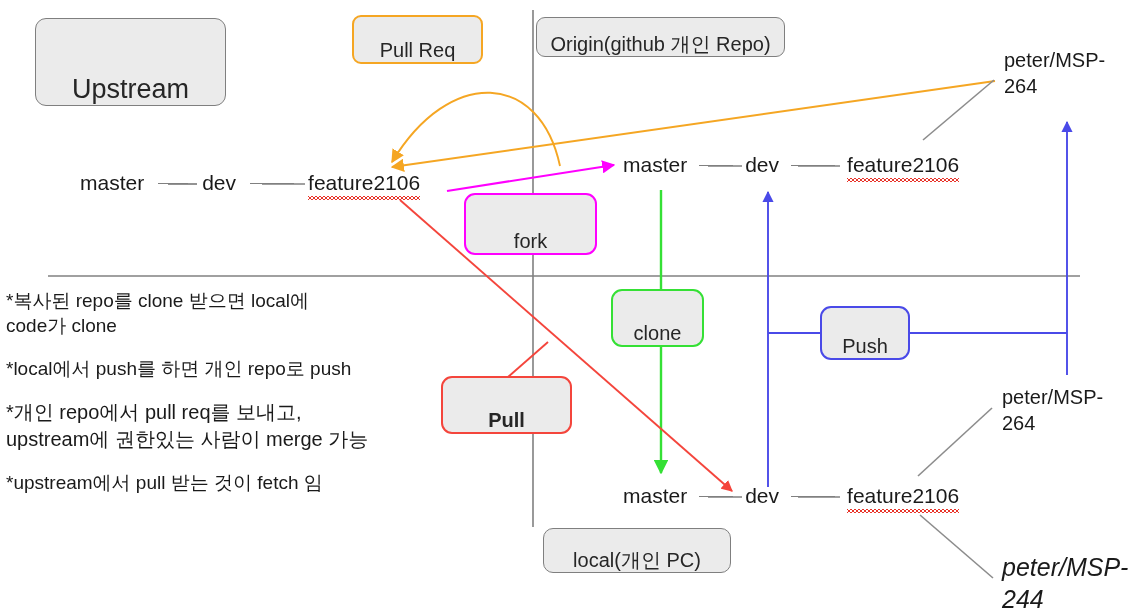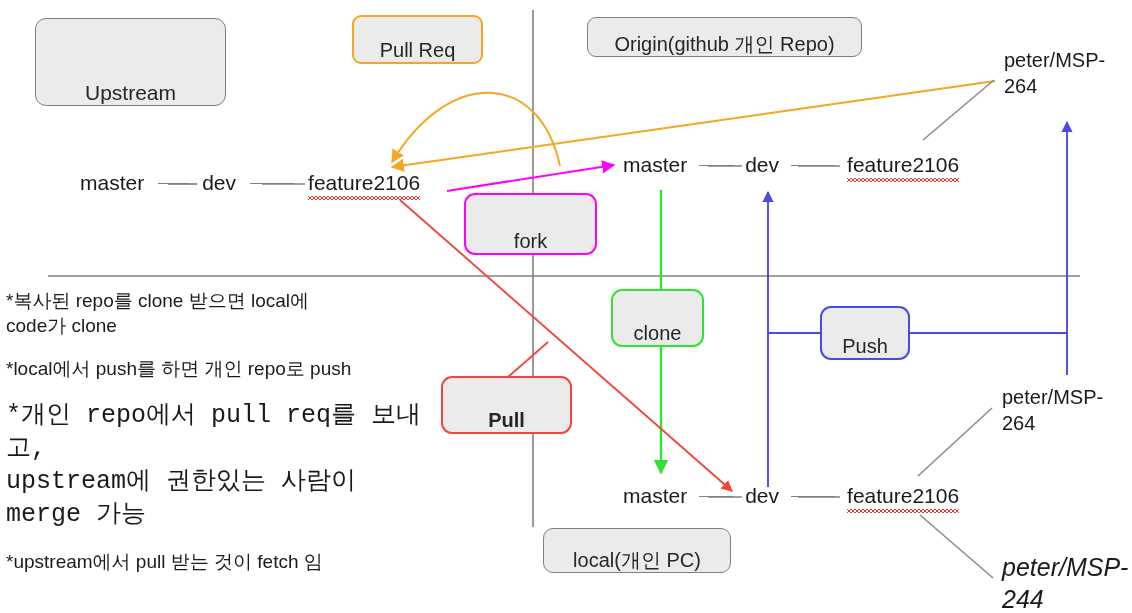--- a/index.html
+++ b/index.html
@@ -148,29 +148,29 @@
     <path d="M 1067 375 L 1067 122" fill="none" stroke="#4a4ae8" stroke-width="1.9" marker-end="url(#ah-blue)"></path>
 
     <line x1="768" y1="333" x2="822" y2="333" stroke="#4a4ae8" stroke-width="1.9"></line>
     <line x1="908" y1="333" x2="1067" y2="333" stroke="#4a4ae8" stroke-width="1.9"></line>
 
     <line x1="923" y1="140" x2="994" y2="80" stroke="#8c8c8c" stroke-width="1.6"></line>
     <line x1="918" y1="476" x2="992" y2="408" stroke="#8c8c8c" stroke-width="1.6"></line>
     <line x1="920" y1="515" x2="993" y2="578" stroke="#8c8c8c" stroke-width="1.6"></line>
   </svg>
 
-  <div class="node" style="left:35px; top:18px; width:191px; height:88px; font-size:21px;">
+  <div class="node" style="left:35px; top:18px; width:191px; height:88px; font-size:27px;">
     <span>Upstream</span>
   </div>
 
   <div class="node orange" style="left:352px; top:15px; width:131px; height:49px; font-size:20px; border-radius:9px;">
     <span>Pull Req</span>
   </div>
 
-  <div class="node" style="left:587px; top:17px; width:275px; height:40px; font-size:20px; border-radius:9px;">
+  <div class="node" style="left:536px; top:17px; width:249px; height:40px; font-size:20px; border-radius:9px;">
     <span>Origin(github 개인 Repo)</span>
   </div>
 
   <div class="node" style="left:543px; top:528px; width:188px; height:45px; font-size:20px; border-radius:10px;">
     <span>local(개인 PC)</span>
   </div>
 
   <div class="node magenta" style="left:464px; top:193px; width:133px; height:62px; font-size:20px;">
     <span>fork</span>
   </div>
@@ -214,18 +214,18 @@
   <div class="repolabel" style="left:1004px; top:48px; font-size:20px;">peter/MSP-264</div>
 
   <div class="repolabel" style="left:1002px; top:385px; font-size:20px;">peter/MSP-264</div>
 
   <div class="repolabel" style="left:1002px; top:551px; font-size:25px;font-style:italic;">peter/MSP-244</div>
 
   <div class="notes">
     <div class="note" style="font-size:19px;">*복사된 repo를 clone 받으면 local에
 code가 clone</div>
     <div class="note" style="font-size:19px;">*local에서 push를 하면 개인 repo로 push</div>
-    <div class="note" style="font-size:25px;font-family:Liberation Mono, monospace;">*개인 repo에서 pull req를 보내고,
+    <div class="note" style="font-size:20px;">*개인 repo에서 pull req를 보내고,
 upstream에 권한있는 사람이 merge 가능</div>
     <div class="note" style="font-size:19px;">*upstream에서 pull 받는 것이 fetch 임</div>
   </div>
 
 </div>
 
 </body></html>

